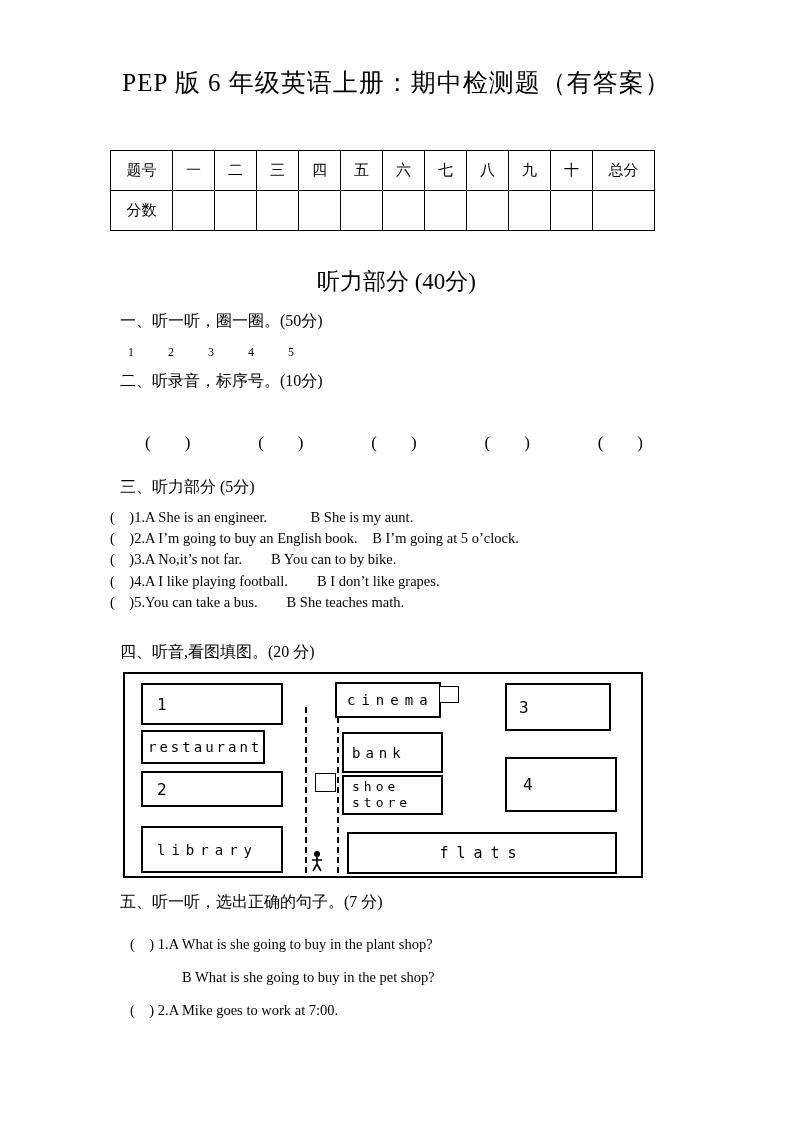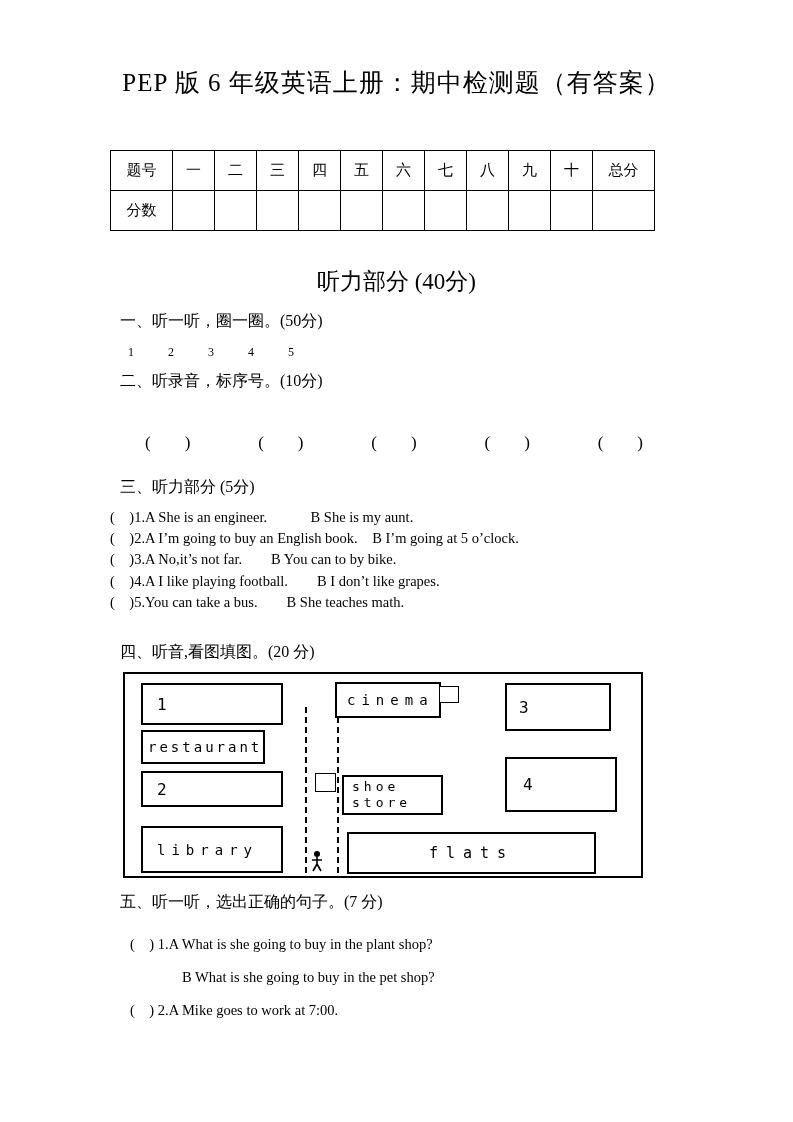--- a/index.html
+++ b/index.html
@@ -78,21 +78,21 @@
   .sg1  { left:314px; top:12px;  width:20px;  height:17px; border-width:1.5px; }
   .b3   { left:380px; top:9px;   width:106px; height:48px; font-size:16px; padding-left:12px; }
   .bres { left:16px;  top:56px;  width:124px; height:34px; font-size:14px; letter-spacing:3px; padding-left:5px; }
   .bbank{ left:217px; top:58px;  width:101px; height:41px; font-size:14px; letter-spacing:5px; padding-left:8px; }
   .b2   { left:16px;  top:97px;  width:142px; height:36px; font-size:16px; padding-left:14px; }
   .sg2  { left:190px; top:99px;  width:21px;  height:19px; border-width:1.5px; }
   .bshoe{ left:217px; top:101px; width:101px; height:40px; font-size:13px; letter-spacing:4px;
           padding-left:8px; flex-direction:column; align-items:flex-start; justify-content:center; line-height:1.2; }
   .b4   { left:380px; top:83px;  width:112px; height:55px; font-size:16px; padding-left:16px; }
   .blib { left:16px;  top:152px; width:142px; height:47px; font-size:14px; letter-spacing:6px; padding-left:14px; }
-  .bflt { left:222px; top:158px; width:249px; height:42px; font-size:15px; letter-spacing:8px; justify-content:center; padding-left:0; }
+  .bflt { left:222px; top:158px; width:270px; height:42px; font-size:15px; letter-spacing:8px; justify-content:center; padding-left:0; }
   .dash { position:absolute; width:0; border-left:2px dashed #000; top:33px; height:166px; }
   .dash-l { left:180px; }
   .dash-r { left:212px; }
   .person { position:absolute; left:185px; top:176px; width:14px; height:22px; }
 </style>
 </head>
 <body>
 
 <div class="page">
 
@@ -164,20 +164,21 @@
 
   <div class="abs map">
     <div class="dash dash-l"></div>
     <div class="dash dash-r"></div>
 
     <div class="mbox mono b1">1</div>
     <div class="mbox mono bcin">cinema</div>
     <div class="mbox sg1"></div>
     <div class="mbox mono b3">3</div>
     <div class="mbox mono bres">restaurant</div>
+    <div class="mbox mono bbank">bank</div>
     <div class="mbox mono b2">2</div>
     <div class="mbox sg2"></div>
     <div class="mbox mono bshoe">
       <span>shoe</span>
       <span>store</span>
     </div>
     <div class="mbox mono b4">4</div>
     <div class="mbox mono blib">library</div>
     <div class="mbox mono bflt">flats</div>
 

